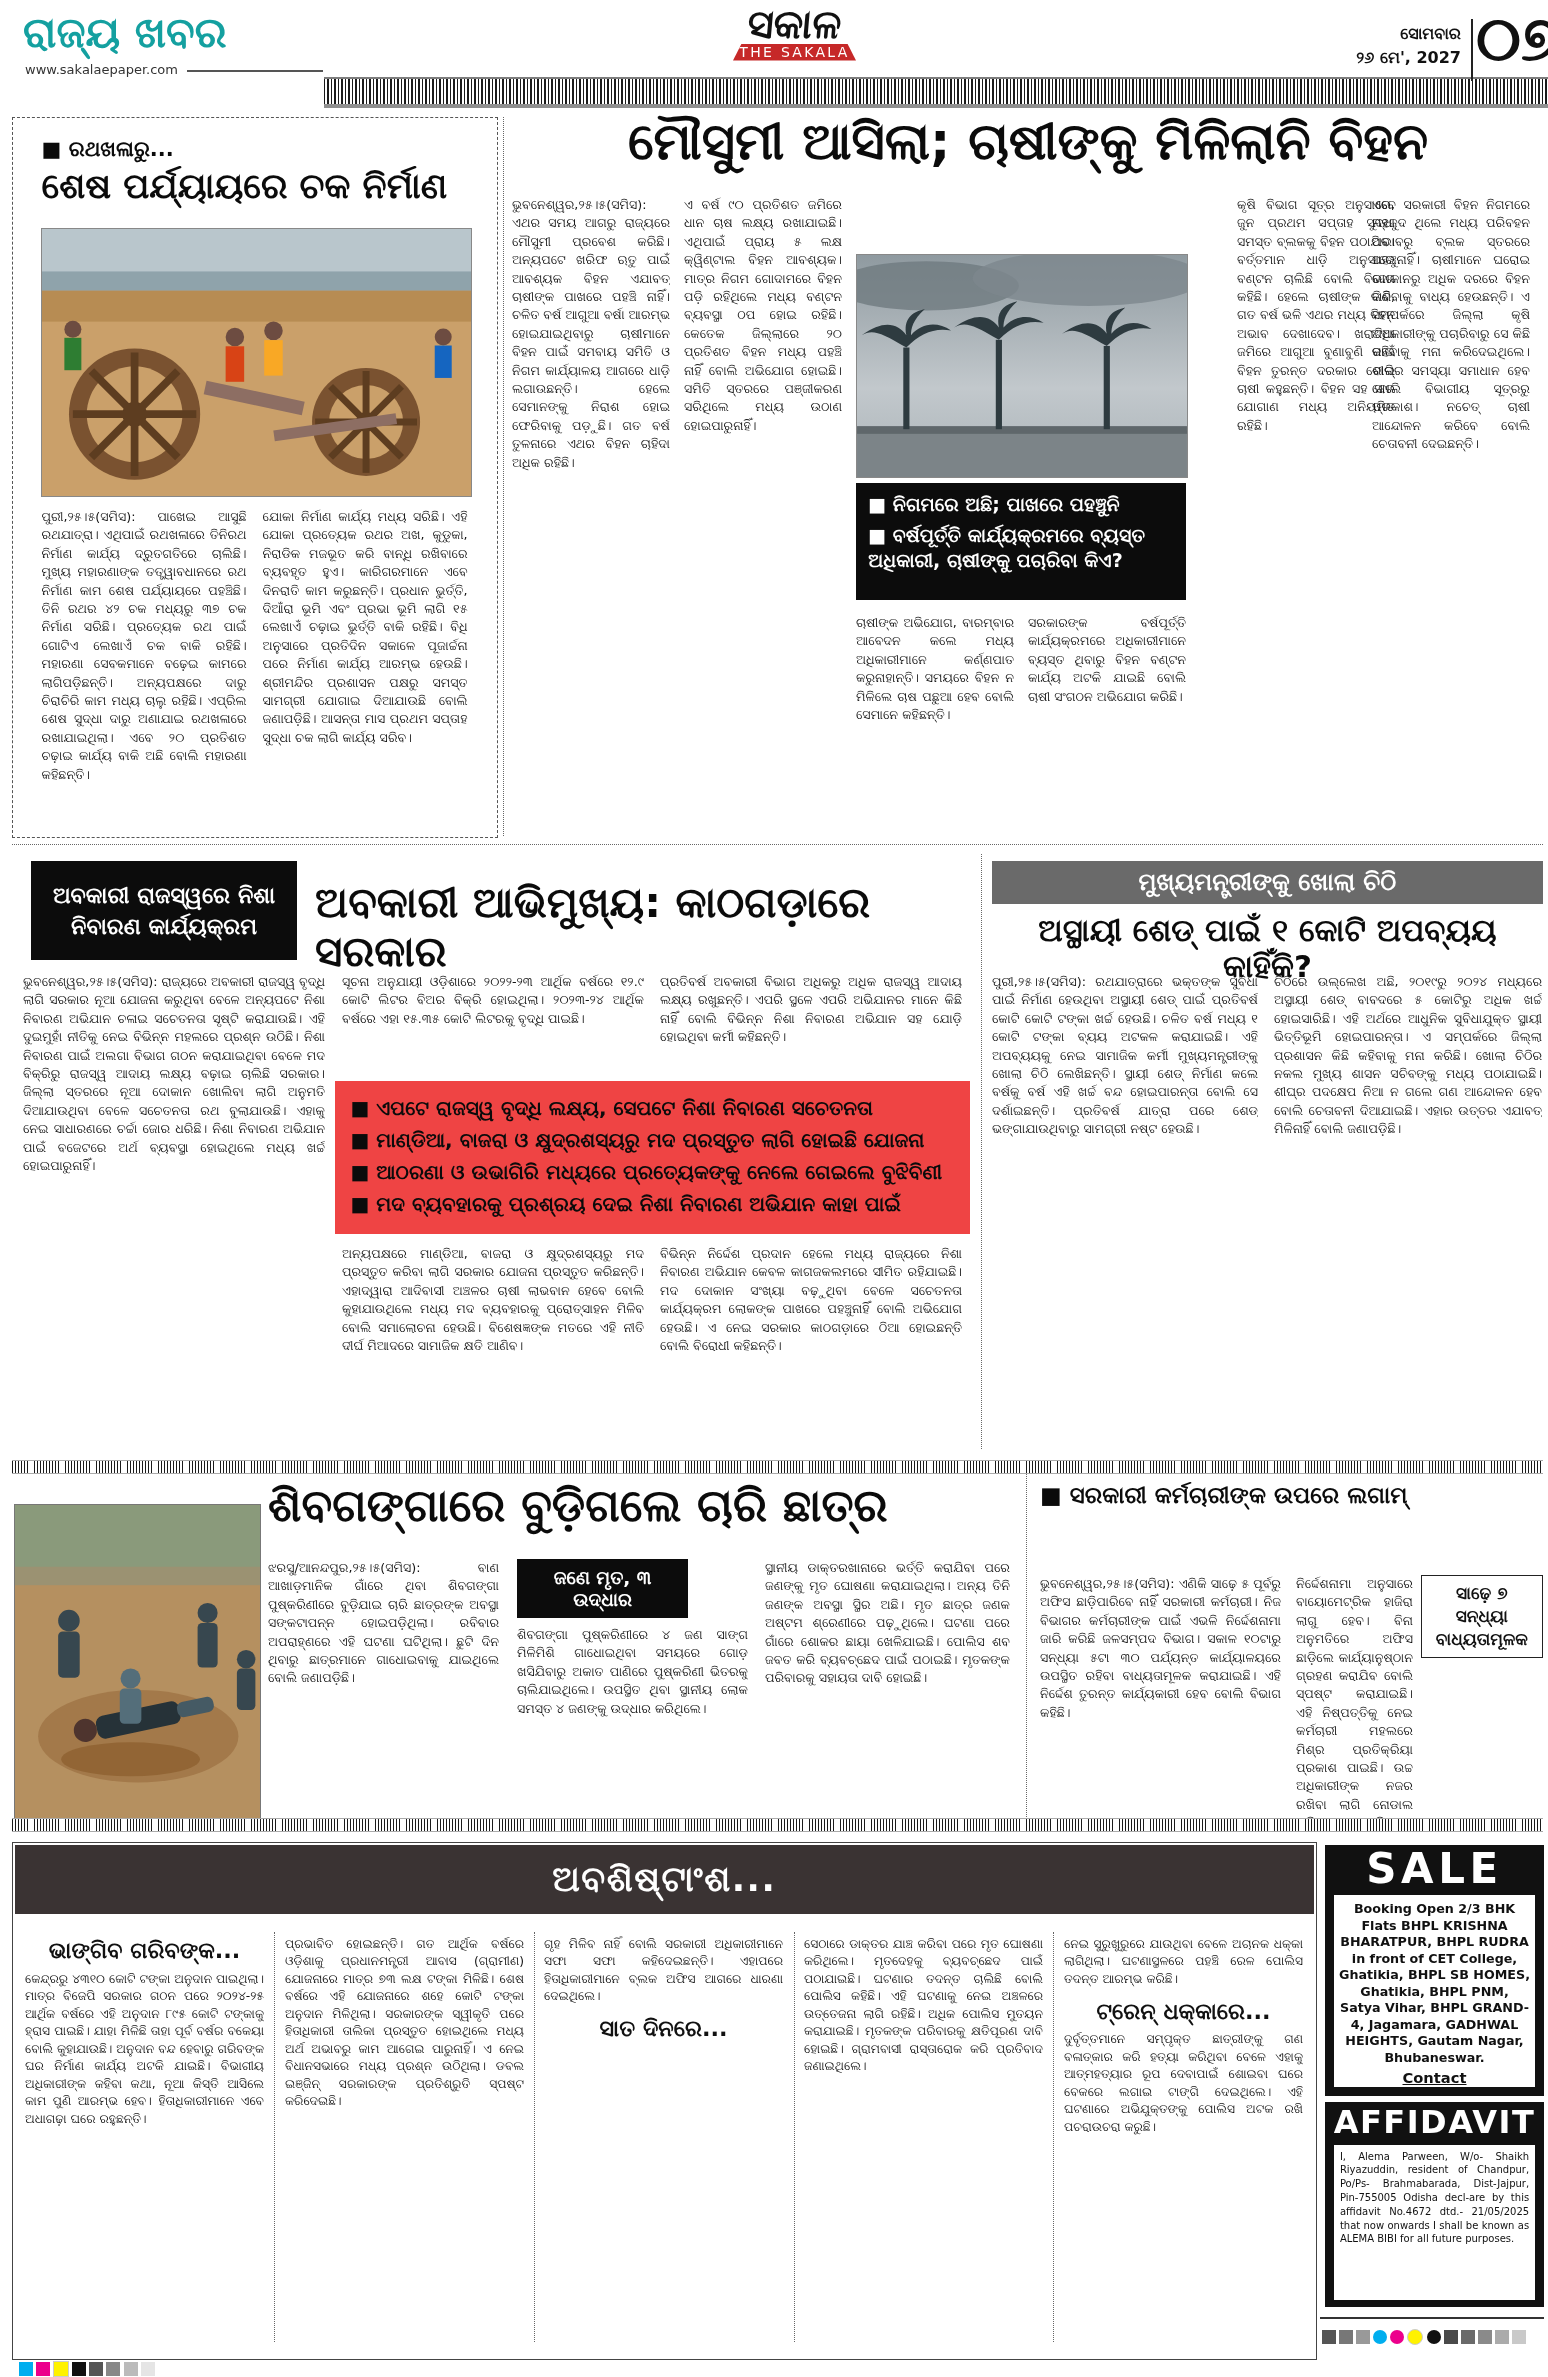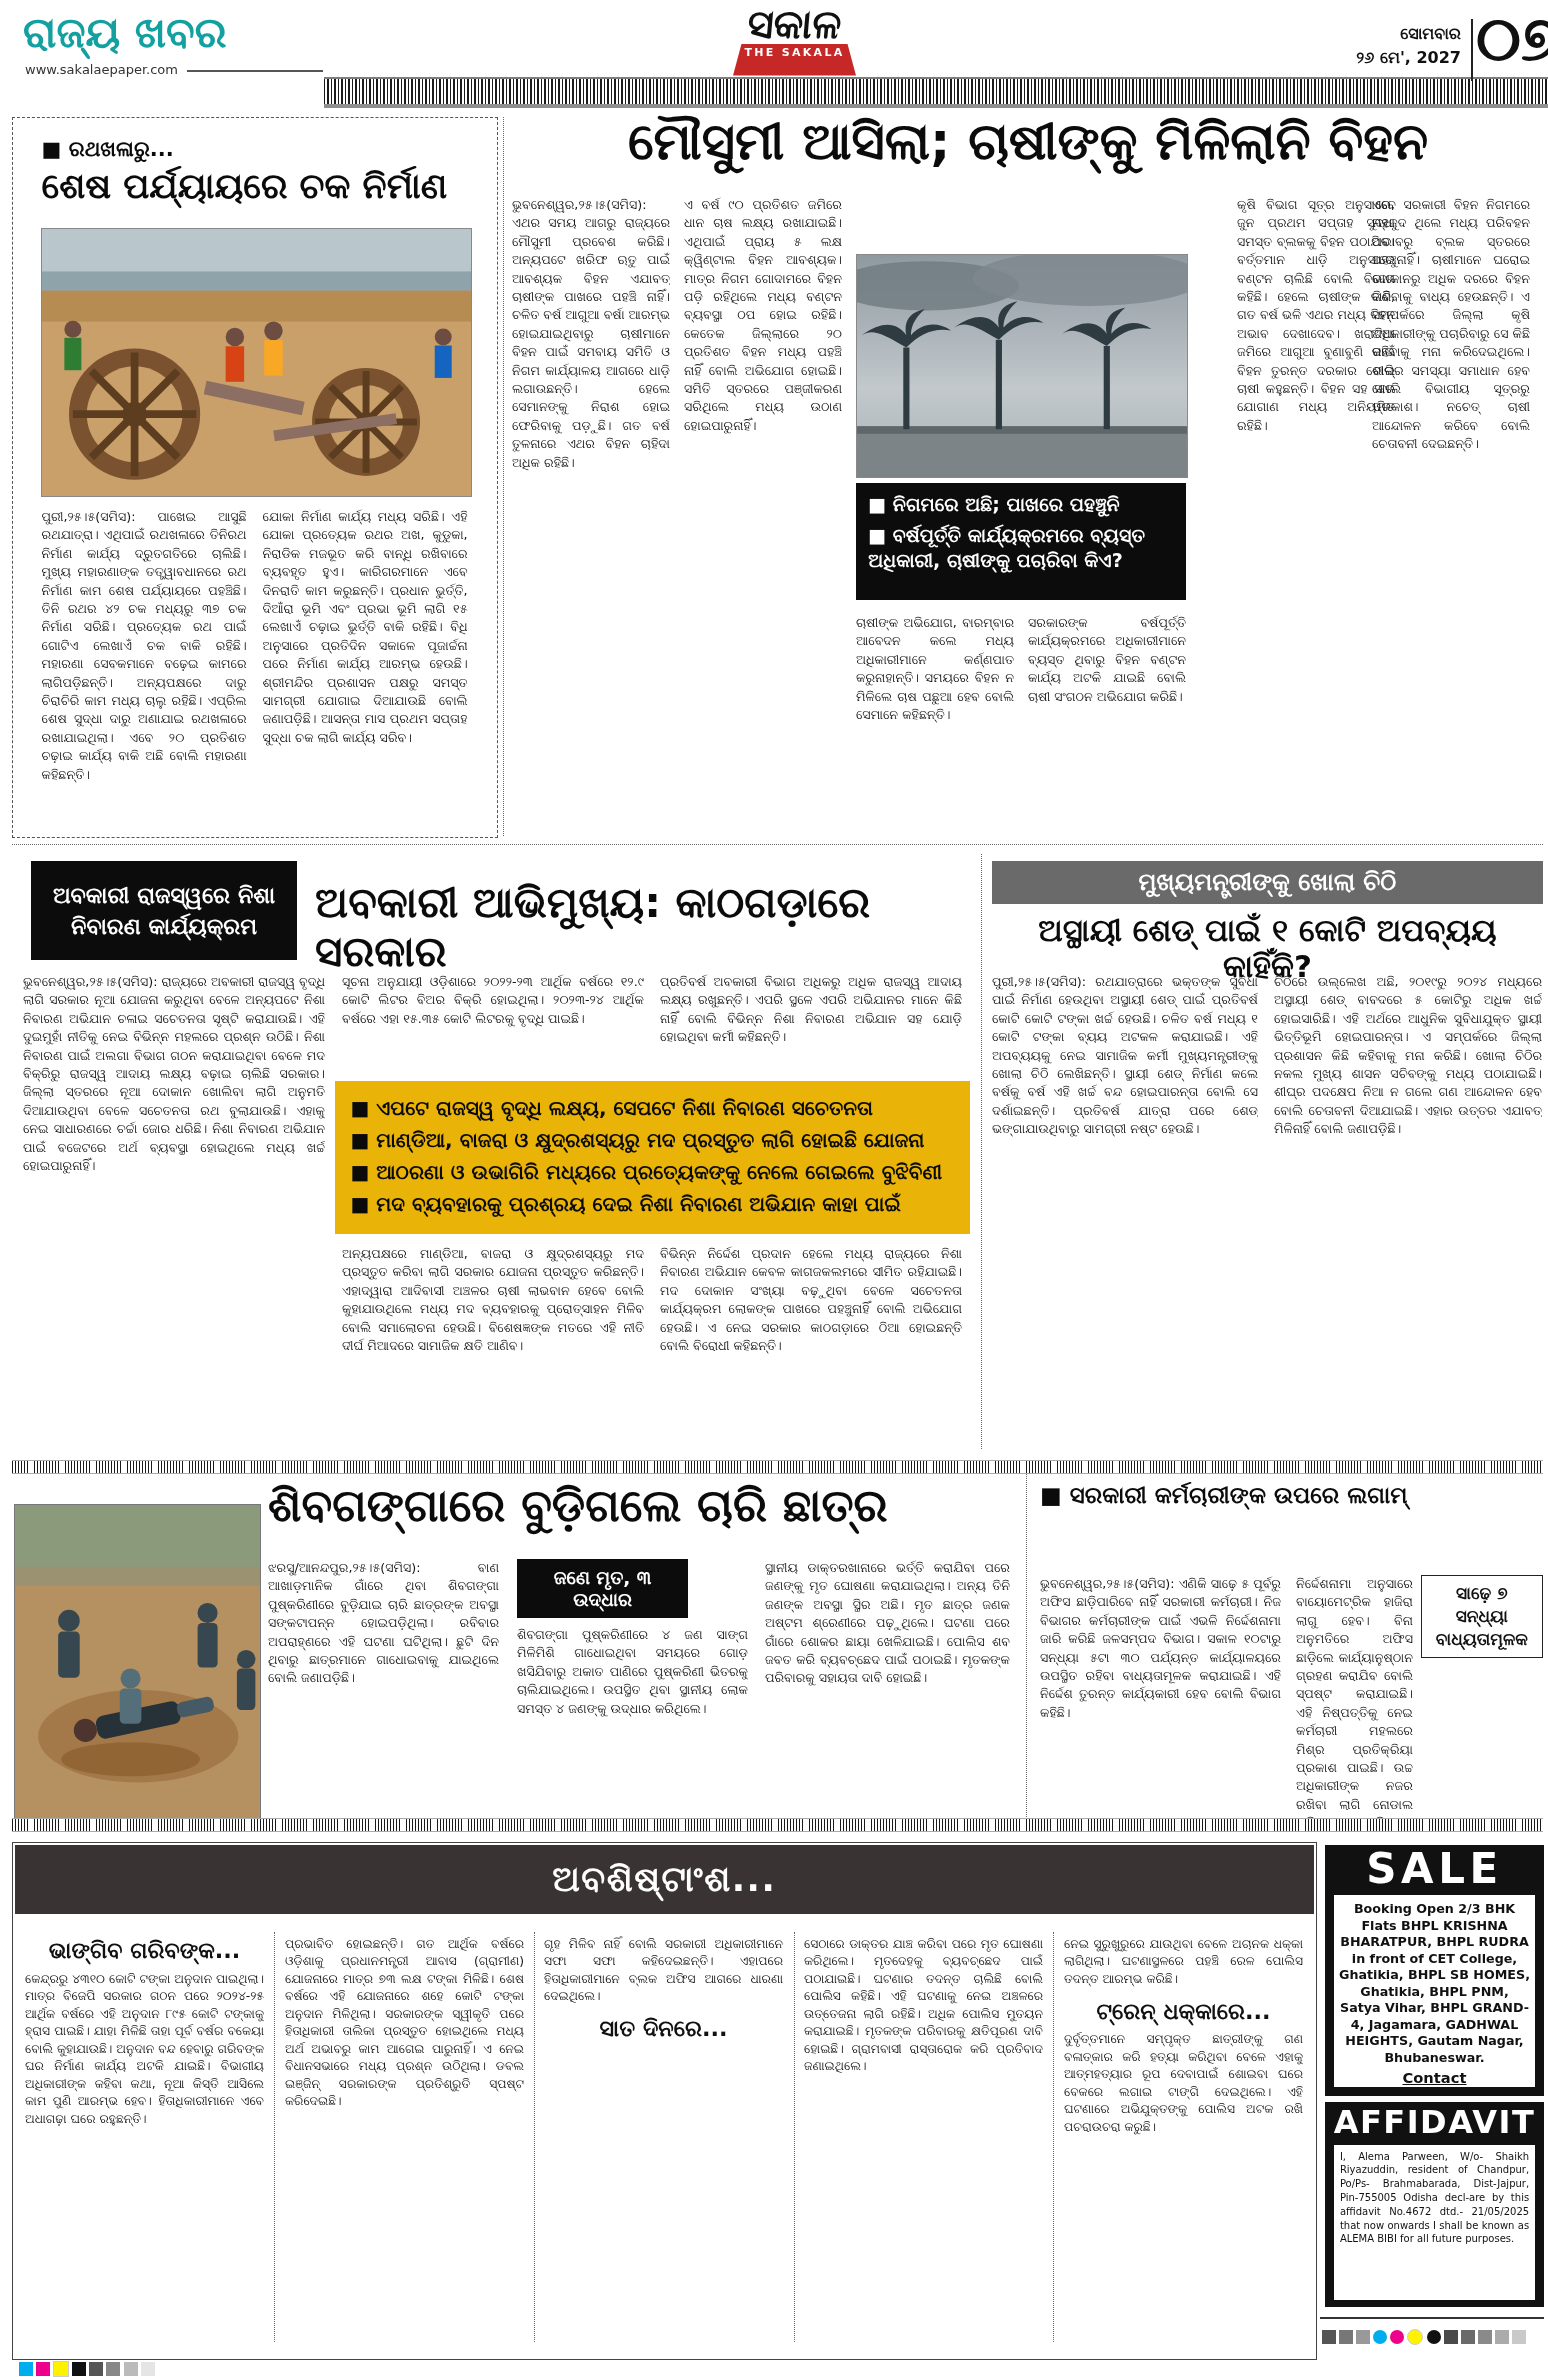--- a/index.html
+++ b/index.html
@@ -12,43 +12,43 @@
   .kick{font-weight:700;color:#0b0b0b;}
   .hatch{background:repeating-linear-gradient(90deg,#1a1a1a 0px,#1a1a1a 1.2px,#ffffff 1.2px,#ffffff 3.5px);
     border-top:2.3px solid #7d7d7d;border-bottom:4.6px solid #8f8f8f;}
   .hatch-thin{background:repeating-linear-gradient(90deg,#1a1a1a 0px,#1a1a1a 0.9px,#ffffff 0.9px,#ffffff 3.1px);
     border-top:0.8px solid #aaa;border-bottom:0.8px solid #aaa;}
   .vdot{border-left:1.5px dotted #666;}
   .hdot{border-top:1.5px dotted #666;}
   .blackbox{background:#0c0c0c;color:#fff;}
   .graybar{background:#6a6a6a;color:#fff;}
   .darkbar{background:#3a3333;color:#fff;}
-  .pointsbox{background:#eab308;color:#0b0b0b;}
+  .pointsbox{background:#ef4444;color:#0b0b0b;}
   .centered{text-align:center;}
   .adshell{background:#111;}
   .adinner{position:absolute;left:7.7px;right:7.7px;background:#fff;border:1.5px solid #111;}
   .regsq{display:inline-block;width:14px;height:14px;margin-right:3.1px;vertical-align:middle;}
   .regc{border-radius:50%;}
   .subhead{text-align:center;font-weight:800;font-size:22.4px;margin:9.3px 0 7.7px 0;}
   .photoframe{border:0.8px solid #888;overflow:hidden;background:#cfcfcf;}
 </style>
 </head>
 <body>
 
 <div id="canvas">
 
   <div class="abs" style="left:23px;top:7.7px;font-size:42px;font-weight:800;color:#14a0a0;text-align:right;">ରାଜ୍ୟ ଖବର</div>
   <div class="abs" style="left:25px;top:62px;font-size:13px;color:#333;">www.sakalaepaper.com</div>
   <div class="abs" style="left:187px;top:70px;width:136px;height:1.5px;background:#555;"></div>
   <div class="abs hatch" style="left:324px;top:77px;width:1225px;height:25px;"></div>
 
   <div class="abs" style="left:721px;top:3.1px;width:147px;text-align:center;">
     <div style="font-size:40px;font-weight:900;line-height:1.05;transform:skewX(-5deg);">ସକାଳ</div>
-    <div style="margin:-1.5px auto 0 auto;width:123px;height:32px;background:#c62828;color:#fff;
-                font-size:11px;font-weight:700;letter-spacing:2.3px;line-height:17px;
+    <div style="margin:-1.5px auto 0 auto;width:123px;height:17px;background:#c62828;color:#fff;
+                font-size:14px;font-weight:400;letter-spacing:2.3px;line-height:17px;
                 clip-path:polygon(7% 0,93% 0,100% 100%,0 100%);">THE SAKALA</div>
   </div>
 
   <div class="abs" style="left:1330px;top:21.6px;width:131px;text-align:right;font-size:16px;font-weight:700;line-height:1.5;">
     <div>ସୋମବାର</div>
     <div>୨୬ ମେ', 2027</div>
   </div>
   <div class="abs" style="left:1471px;top:18.5px;width:1.5px;height:62px;background:#222;"></div>
   <div class="abs" style="left:1476px;top:4.6px;font-size:62px;font-weight:800;line-height:1.1;">୦୭</div>
 

